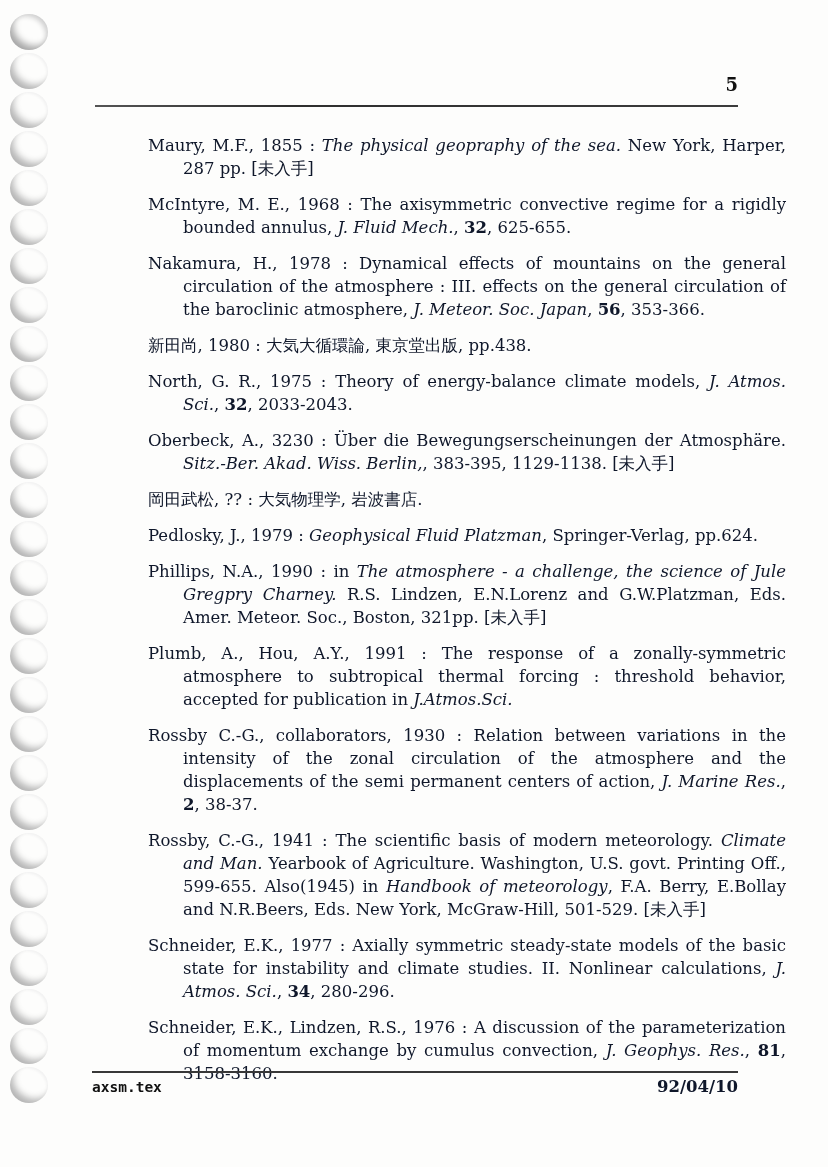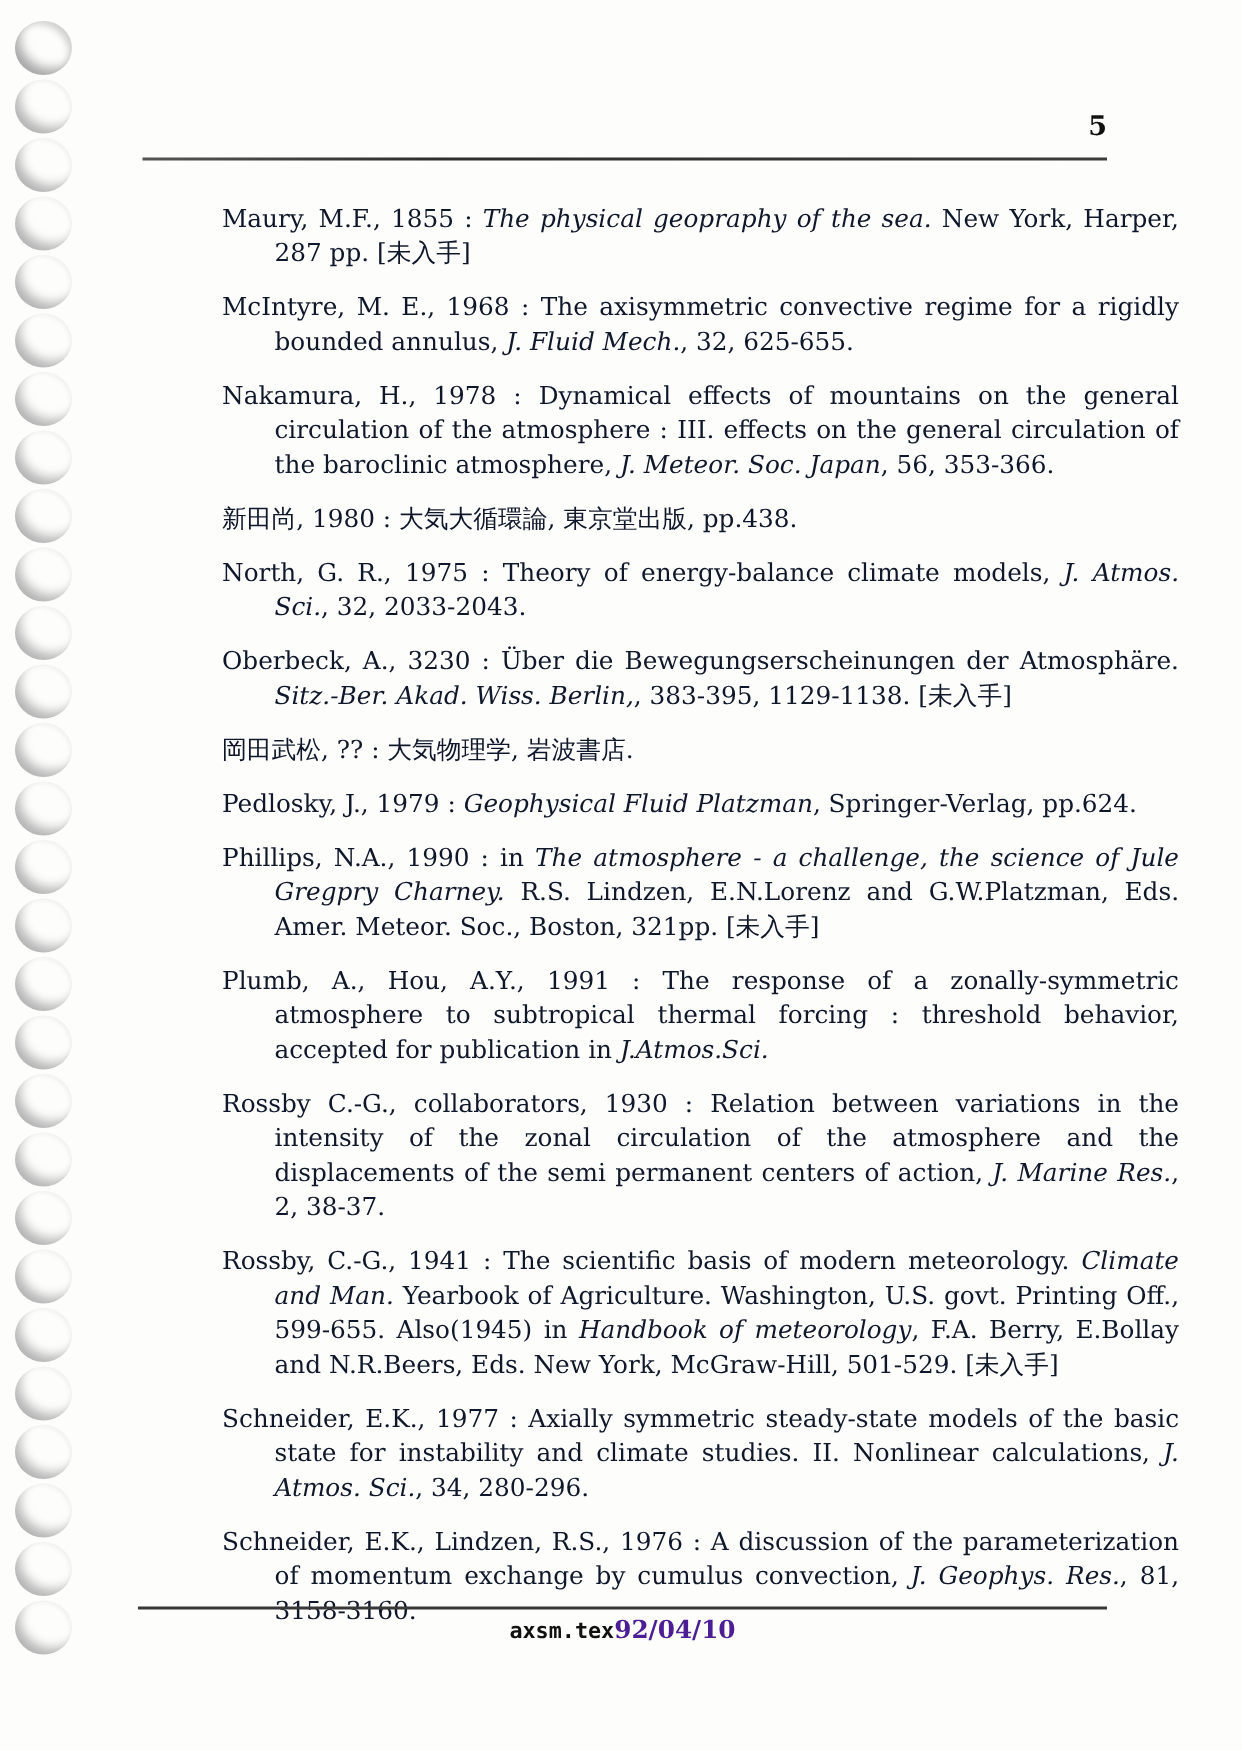--- a/index.html
+++ b/index.html
@@ -42,36 +42,36 @@
     margin-left:48px;
   }
   p.ref{
     margin:0 0 13px 0;
     padding-left:35px;text-indent:-35px;
     font-size:16.5px;line-height:23px;
     text-align:justify;
   }
   .s-r{font-style:normal;font-weight:normal;}
   .s-i{font-style:italic;}
-  .s-b{font-weight:normal;}
+  .s-b{font-weight:bold;}
   
   .footer-rule{
     position:absolute;left:92px;top:1071px;width:646px;height:2px;
     background:#383838;
   }
   .footer{
     position:absolute;left:92px;top:1077px;width:646px;
-    display:flex;justify-content:center;align-items:baseline;
+    display:flex;justify-content:space-between;align-items:baseline;
   }
   .footer .fname{
     font-family:"DejaVu Sans Mono","Liberation Mono",monospace;
     font-weight:bold;font-size:14.5px;color:#111;
   }
   .footer .fdate{
-    font-weight:bold;font-size:16.5px;color:#4c1d95;
+    font-weight:bold;font-size:16.5px;color:#0f172a;
   }
 </style>
 </head>
 <body>
 
 <div class="page">
 
   <div class="spiral">
       <div class="coil"></div>
       <div class="coil"></div>

